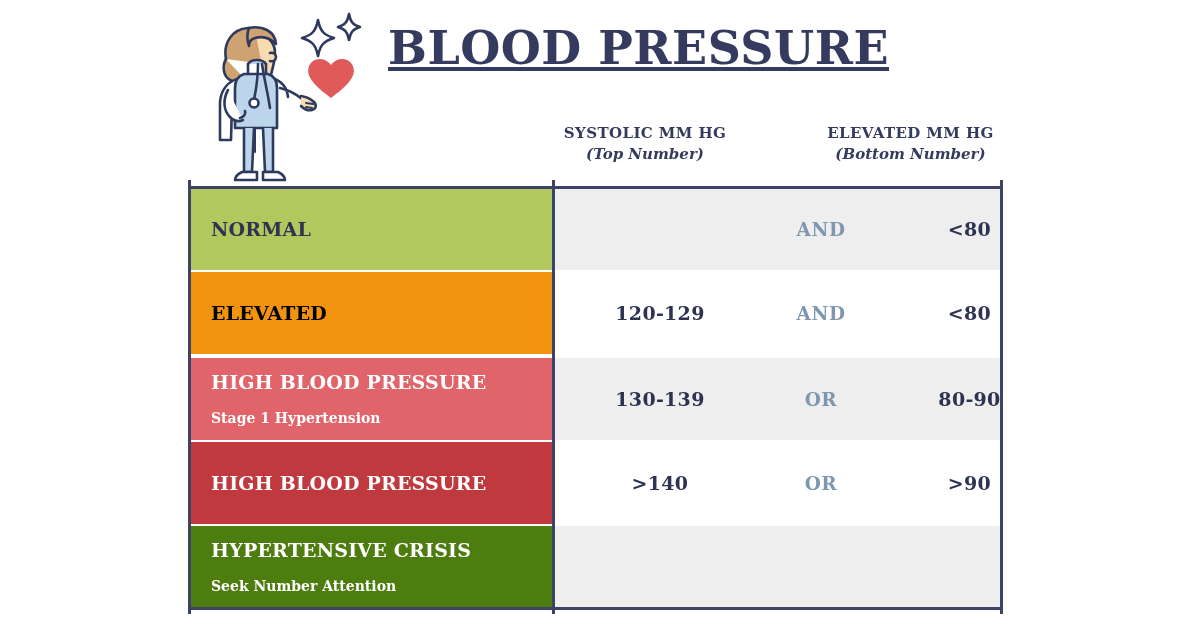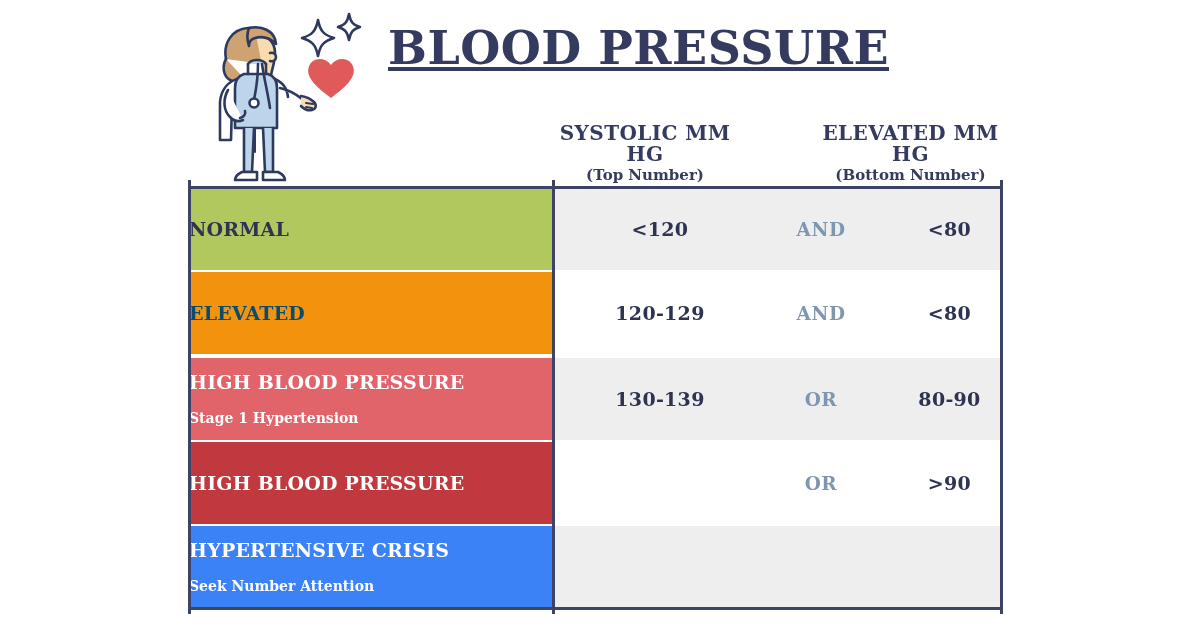--- a/index.html
+++ b/index.html
@@ -44,28 +44,29 @@
   .col-head {
     position: absolute;
     top: 123px;
     text-align: center;
     font-family: "DejaVu Serif", "Liberation Serif", serif;
     color: #343b5e;
     line-height: 21px;
   }
   .col-head .ch-main {
     display: block;
-    font-size: 20px;
+    font-size: 15px;
     font-weight: bold;
     letter-spacing: 0.4px;
   }
   .col-head .ch-sub {
     display: block;
     font-size: 15px;
     font-weight: bold;
+    font-style: italic;
   }
   #col-head-systolic  { left: 545px; width: 200px; }
   #col-head-diastolic { left: 808px; width: 205px; }
 
   
   #bp-table {
     position: absolute;
     left: 0; top: 186px;
     width: 1200px;
     height: 426px;
@@ -99,20 +100,21 @@
     position: absolute;
     left: 364px; top: 0;
     width: 449px; height: 100%;
   }
   .row-cat {
     position: absolute;
     left: 0; top: 0;
     width: 366px;
     height: 100%;
     box-sizing: border-box;
+    padding-left: 22px;
     display: flex;
     flex-direction: column;
     justify-content: center;
   }
   .cat-title {
     font-family: "DejaVu Serif", "Liberation Serif", serif;
     font-weight: bold;
     font-size: 19px;
     letter-spacing: 0.2px;
     line-height: 23px;
@@ -138,21 +140,21 @@
     align-items: center;
     justify-content: center;
     font-family: "DejaVu Serif", "Liberation Serif", serif;
     font-weight: bold;
     font-size: 19px;
     color: #2d3350;
     letter-spacing: 0.3px;
   }
   .val-sys  { left: 20px;  width: 170px; }
   .val-conn { left: 196px; width: 140px; color: #7e96b0; font-size: 18.5px; letter-spacing: 0.6px; }
-  .val-dia  { left: 322px; width: 145px; }
+  .val-dia  { left: 342px; width: 145px; }
 </style>
 </head>
 <body>
 
 <div id="header">
 
   <div id="illustration">
     <svg viewBox="0 0 175 182" width="175" height="182" xmlns="http://www.w3.org/2000/svg">
       <g fill="none" stroke="#2d3a5e" stroke-width="2.6" stroke-linecap="round" stroke-linejoin="round">
 
@@ -213,29 +215,28 @@
 </div>
 
 <div id="bp-table">
 
   <div class="row" id="row-0">
     <div class="row-bg" style="background: rgb(238, 238, 238);"></div>
     <div class="row-cat" style="background: rgb(176, 200, 94); color: rgb(45, 51, 80);">
       <div class="cat-title">NORMAL</div>
     </div>
     <div class="vals">
-      <div class="val val-sys">&lt;120</div>
       <div class="val val-conn">AND</div>
       <div class="val val-dia">&lt;80</div>
     </div>
   </div>
 
   <div class="row" id="row-1">
     <div class="row-bg" style="background: rgb(255, 255, 255);"></div>
-    <div class="row-cat" style="background: rgb(242, 147, 13); color: #0c4a6e;">
+    <div class="row-cat" style="background: rgb(242, 147, 13); color: #000000;">
       <div class="cat-title">ELEVATED</div>
     </div>
     <div class="vals">
       <div class="val val-sys">120-129</div>
       <div class="val val-conn">AND</div>
       <div class="val val-dia">&lt;80</div>
     </div>
   </div>
 
   <div class="row" id="row-2">
@@ -250,28 +251,29 @@
       <div class="val val-dia">80-90</div>
     </div>
   </div>
 
   <div class="row" id="row-3">
     <div class="row-bg" style="background: rgb(255, 255, 255);"></div>
     <div class="row-cat" style="background: rgb(192, 57, 63); color: rgb(255, 255, 255);">
       <div class="cat-title">HIGH BLOOD PRESSURE</div>
     </div>
     <div class="vals">
+      <div class="val val-sys">&gt;140</div>
       <div class="val val-conn">OR</div>
       <div class="val val-dia">&gt;90</div>
     </div>
   </div>
 
   <div class="row" id="row-4">
     <div class="row-bg" style="background: rgb(238, 238, 238);"></div>
-    <div class="row-cat" style="background: #3b82f6; color: rgb(255, 255, 255);">
+    <div class="row-cat" style="background: #4d7c0f; color: rgb(255, 255, 255);">
       <div class="cat-title">HYPERTENSIVE CRISIS</div>
       <div class="cat-sub">Seek Number Attention</div>
     </div>
   </div>
 
   <div class="frame" id="frame-top"></div>
   <div class="frame" id="frame-bottom"></div>
   <div class="frame" id="frame-left"></div>
   <div class="frame" id="frame-right"></div>
   <div class="frame" id="frame-mid"></div>

